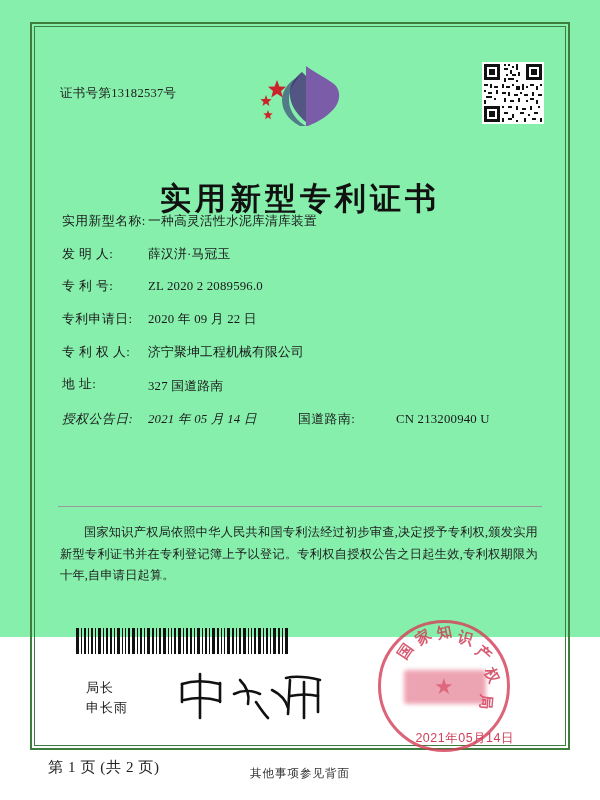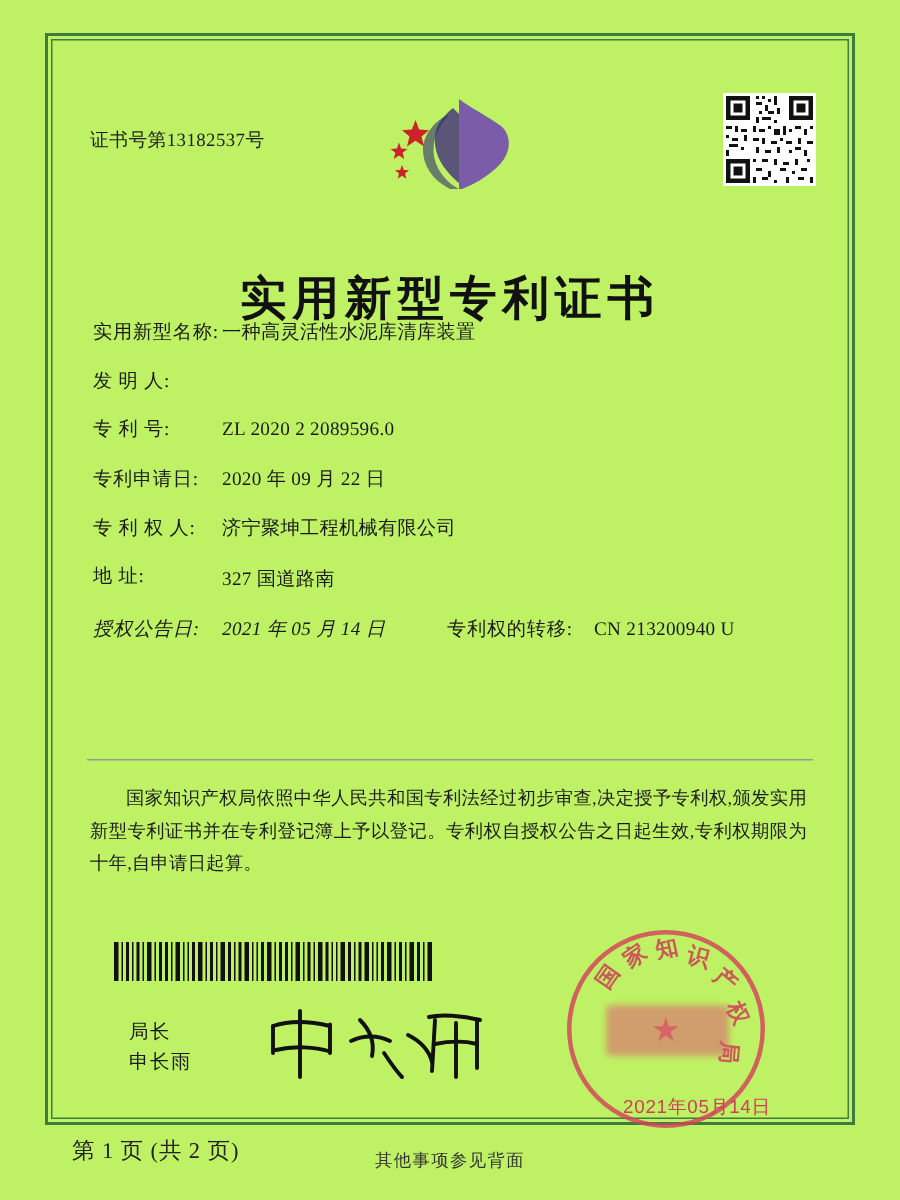--- a/index.html
+++ b/index.html
@@ -10,22 +10,22 @@
     width: 600px;
     height: 800px;
     background: #ffffff;
     font-family: "Liberation Serif", "DejaVu Serif", serif;
     color: #1a1a1a;
     overflow: hidden;
   }
   .page {
     position: relative;
     width: 600px;
-    height: 800px;
-    background: #bef264;
+    height: 637px;
+    background: #86efac;
   }
   .border-outer {
     position: absolute;
     left: 30px;
     top: 22px;
     width: 540px;
     height: 728px;
     border: 2px solid #3f7d3f;
     box-sizing: border-box;
   }
@@ -384,20 +384,21 @@
 
     <div class="fields">
 
       <div class="field-row">
         <div class="field-label">实用新型名称:</div>
         <div class="field-value">一种高灵活性水泥库清库装置</div>
       </div>
 
       <div class="field-row">
         <div class="field-label">发 明 人:</div>
+        <div class="field-value">薛汉洴·马冠玉</div>
       </div>
 
       <div class="field-row">
         <div class="field-label">专 利 号:</div>
         <div class="field-value">ZL 2020 2 2089596.0</div>
       </div>
 
       <div class="field-row">
         <div class="field-label">专利申请日:</div>
         <div class="field-value">2020 年 09 月 22 日</div>
@@ -415,21 +416,21 @@
         </div>
       </div>
 
       <div class="field-row">
         <div class="inline-split">
           <div class="left">
             <div class="field-label">授权公告日:</div>
             <div class="field-value">2021 年 05 月 14 日</div>
           </div>
           <div class="right">
-            <div class="field-label">专利权的转移:</div>
+            <div class="field-label">国道路南:</div>
             <div class="field-value">CN 213200940 U</div>
           </div>
         </div>
       </div>
 
     </div>
 
     <div class="divider"></div>
 
     <div class="body-text">

